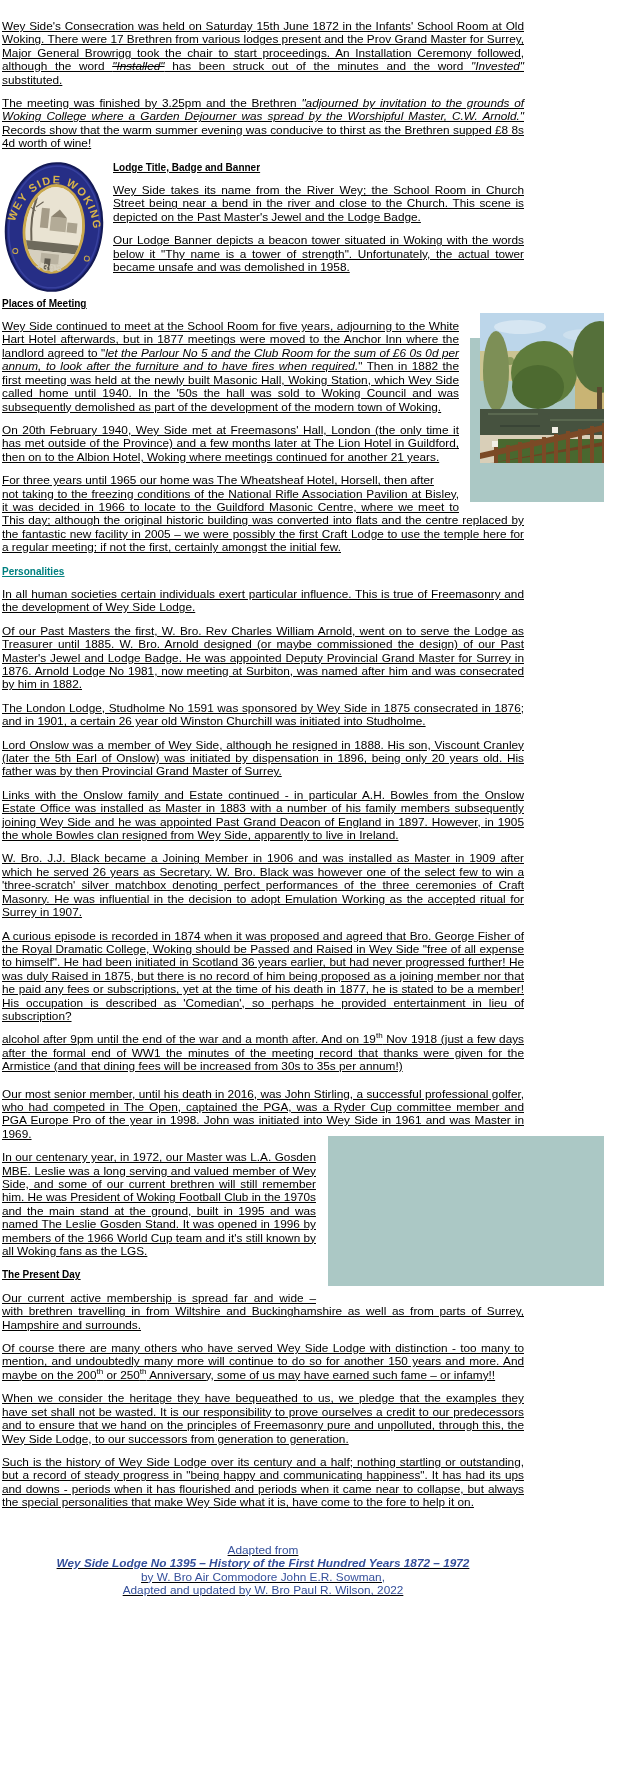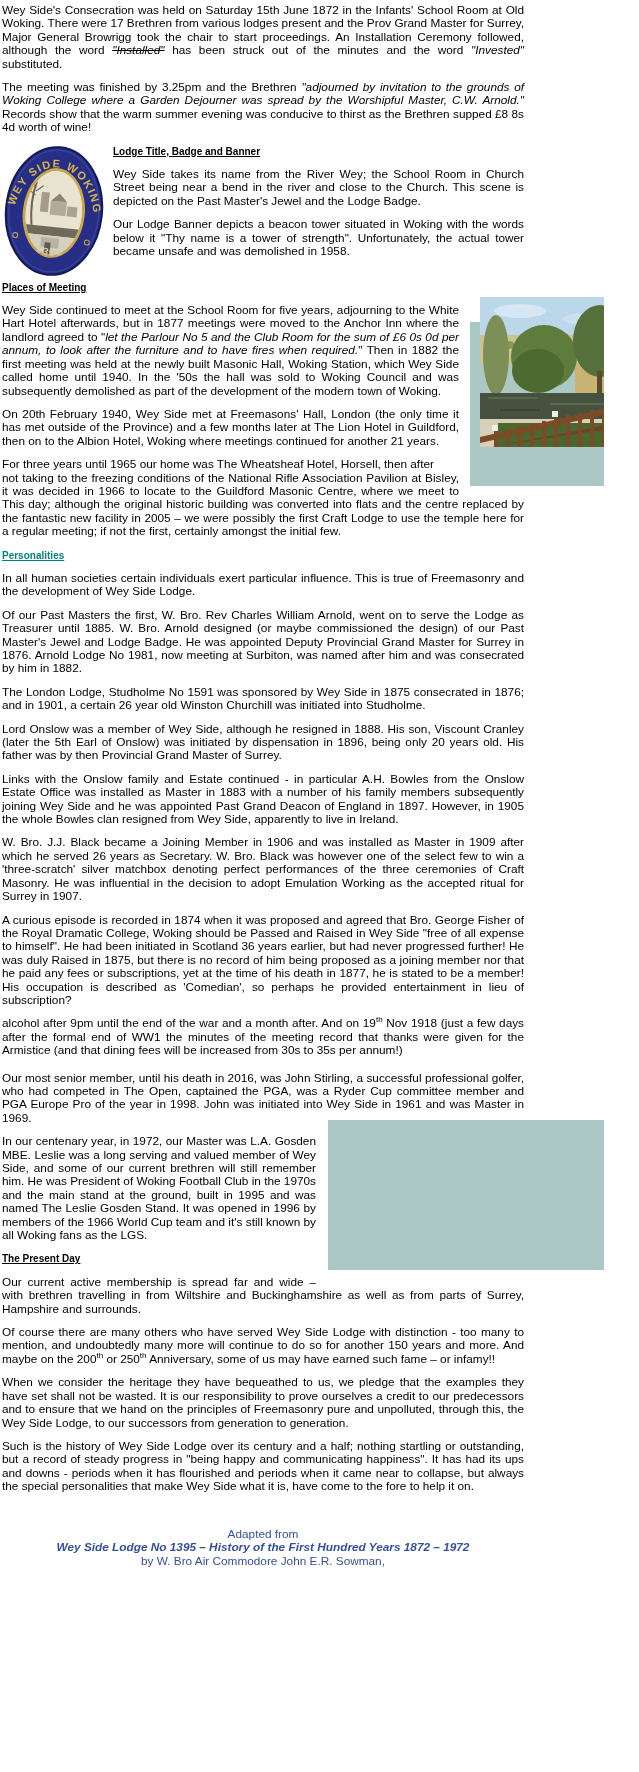--- a/index.html
+++ b/index.html
@@ -1,17 +1,17 @@
 <!DOCTYPE html>
 <html style="--accent-teal: #008080; --footer-blue: #35509b; --panel-teal: #abc8c5;"><head>
 <meta charset="utf-8">
 <style>
   html,body{margin:0;padding:0;background:#fff;}
   body{width:639px;font-family:"Liberation Sans",sans-serif;font-size:11.8px;line-height:13.4px;color:#000;}
-  .doc{position:relative;width:604px;height:1772px;overflow:hidden;padding:4px 0 0 2px;box-sizing:border-box;}
+  .doc{position:relative;width:604px;height:1772px;overflow:hidden;padding:20px 0 0 2px;box-sizing:border-box;text-decoration:underline;}
   .col{width:522px;}
   p{margin:0 0 10px;text-align:justify;}
   h3{font-size:10px;line-height:13.4px;font-weight:bold;text-decoration:underline;text-align:left;margin:0 0 10px;}
   h3.teal{color:var(--accent-teal,#008080);}
   .i{font-style:italic}
   .s{text-decoration:line-through}
   .sup{vertical-align:super;font-size:8px;line-height:0}
   .clear{clear:both;height:0;}
   .mt14{margin-top:14px;}
   .mb2{margin-bottom:2px;}
@@ -142,16 +142,17 @@
     <h3>The Present Day</h3>
     <p>Our current active membership is spread far and wide – with brethren travelling in from Wiltshire and Buckinghamshire as well as from parts of Surrey, Hampshire and surrounds.</p>
     <p><span>Of course there are many others who have served Wey Side Lodge with distinction - too many to mention, and undoubtedly many more will continue to do so for another 150 years and more.  And maybe on the 200</span><span class="sup">th</span><span> or 250</span><span class="sup">th</span><span> Anniversary, some of us may have earned such fame – or infamy!!</span></p>
     <p>When we consider the heritage they have bequeathed to us, we pledge that the examples they have set shall not be wasted.  It is our responsibility to prove ourselves a credit to our predecessors and to ensure that we hand on the principles of Freemasonry pure and unpolluted, through this, the Wey Side Lodge, to our successors from generation to generation.</p>
     <p>Such is the history of Wey Side Lodge over its century and a half; nothing startling or outstanding, but a record of steady progress in "being happy and communicating happiness".  It has had its ups and downs - periods when it has flourished and periods when it came near to collapse, but always the special personalities that make Wey Side what it is, have come to the fore to help it on.</p>
 
     <div class="footer">
       <div>Adapted from</div>
       <div class="b-i">Wey Side Lodge No 1395 – History of the First Hundred Years 1872 – 1972</div>
       <div>by W. Bro Air Commodore John E.R. Sowman,</div>
+      <div>Adapted and updated by W. Bro Paul R. Wilson, 2022</div>
     </div>
 
   </div>
 </div>
 
 </body></html>

